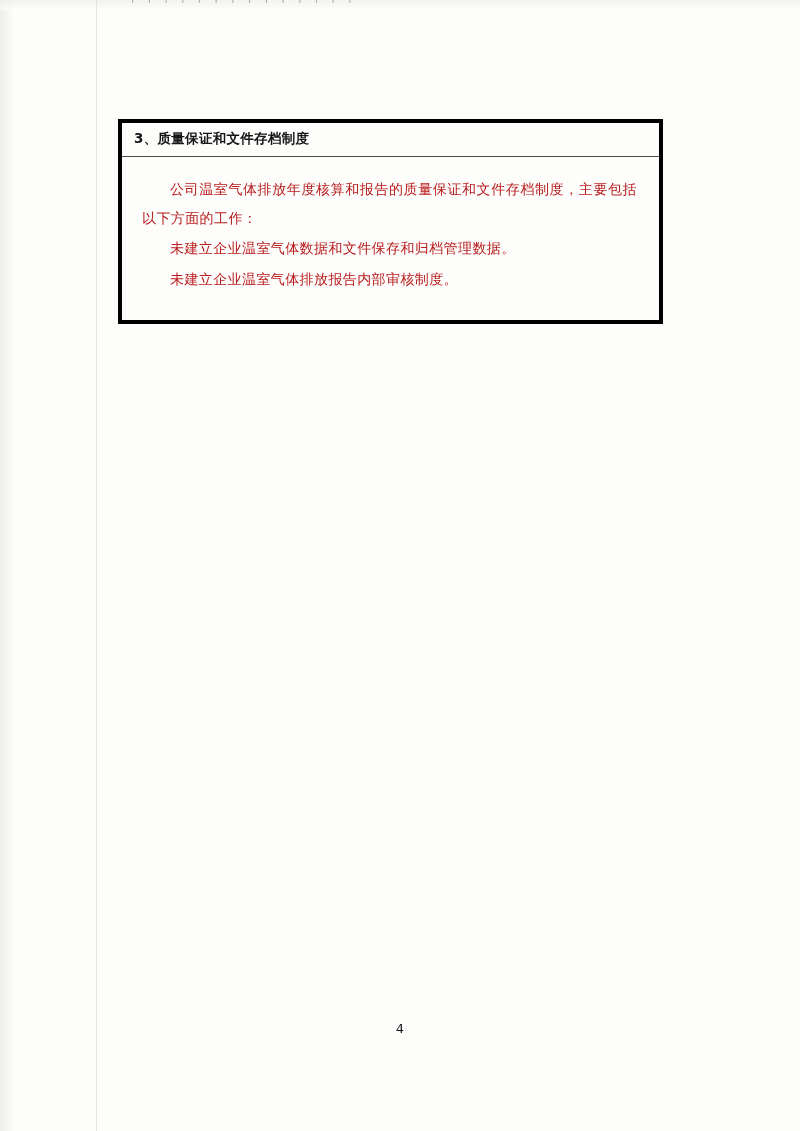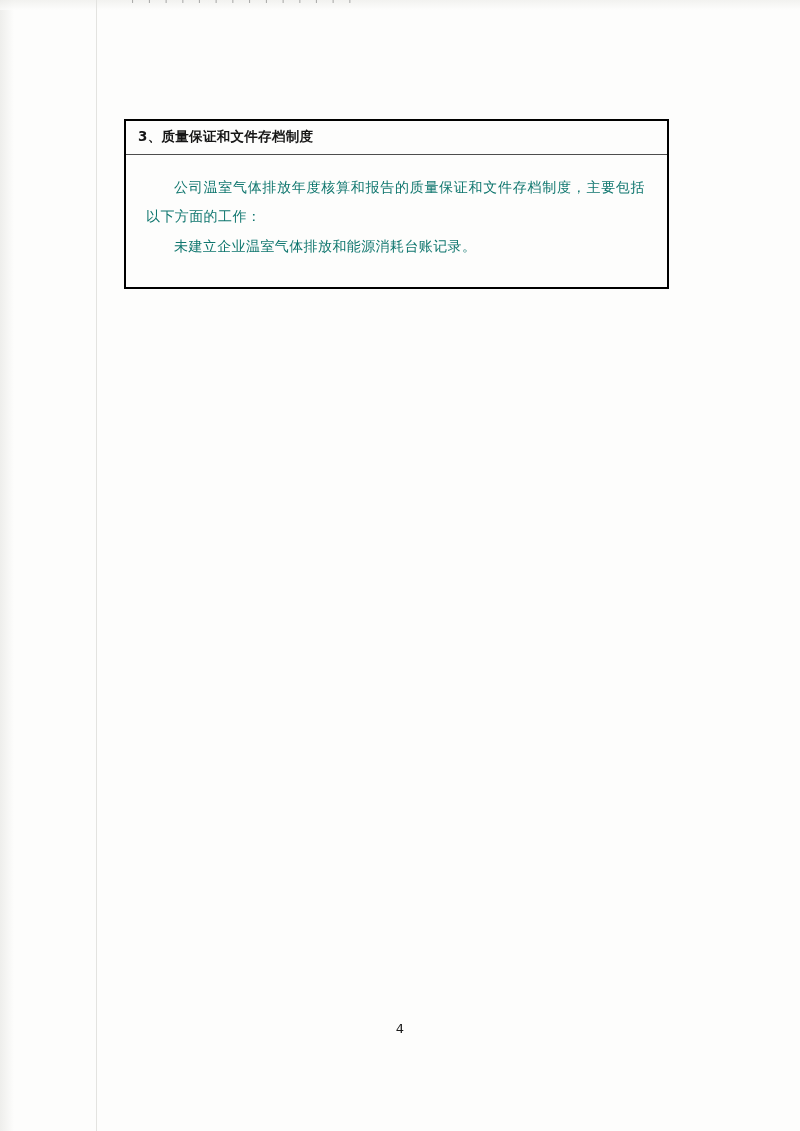--- a/index.html
+++ b/index.html
@@ -55,41 +55,40 @@
     top: -7px;
     opacity: 0.55;
   }
 
   
   .doc-block {
     position: absolute;
     left: 118px;
     top: 119px;
     width: 545px;
-    border: 2px solid #000000;
+    border: 4px solid #000000;
     background: transparent;
     box-sizing: border-box;
-    margin-left: 6px;
   }
   .block-header {
     border-bottom: 1px solid #4d4d4d;
     padding: 7px 12px 8px 12px;
     font-size: 13.5px;
     font-weight: bold;
     font-family: "DejaVu Sans", sans-serif;
     color: #161616;
     letter-spacing: 0.3px;
   }
   .block-body {
     padding: 18px 22px 24px 20px;
   }
   .para {
     font-size: 14px;
     font-family: "DejaVu Sans", sans-serif;
-    color: #0f766e;
+    color: #b91c1c;
     line-height: 2.05;
     text-align: justify;
     letter-spacing: 0.4px;
     margin: 0 0 2px 0;
   }
   .para.indent {
     text-indent: 2em;
   }
   .page-number {
     position: absolute;
@@ -119,18 +118,19 @@
   <div class="vline"></div>
 
   <div class="top-fragment">
     <span>+ + + + + + + + + + + + + +</span>
   </div>
 
   <div class="doc-block">
     <div class="block-header">3、质量保证和文件存档制度</div>
     <div class="block-body">
       <p class="para indent">公司温室气体排放年度核算和报告的质量保证和文件存档制度，主要包括以下方面的工作：</p>
-      <p class="para indent">未建立企业温室气体排放和能源消耗台账记录。</p>
+      <p class="para indent">未建立企业温室气体数据和文件保存和归档管理数据。</p>
+      <p class="para indent">未建立企业温室气体排放报告内部审核制度。</p>
     </div>
   </div>
 
   <div class="page-number">4</div>
 </div>
 
 </body></html>

